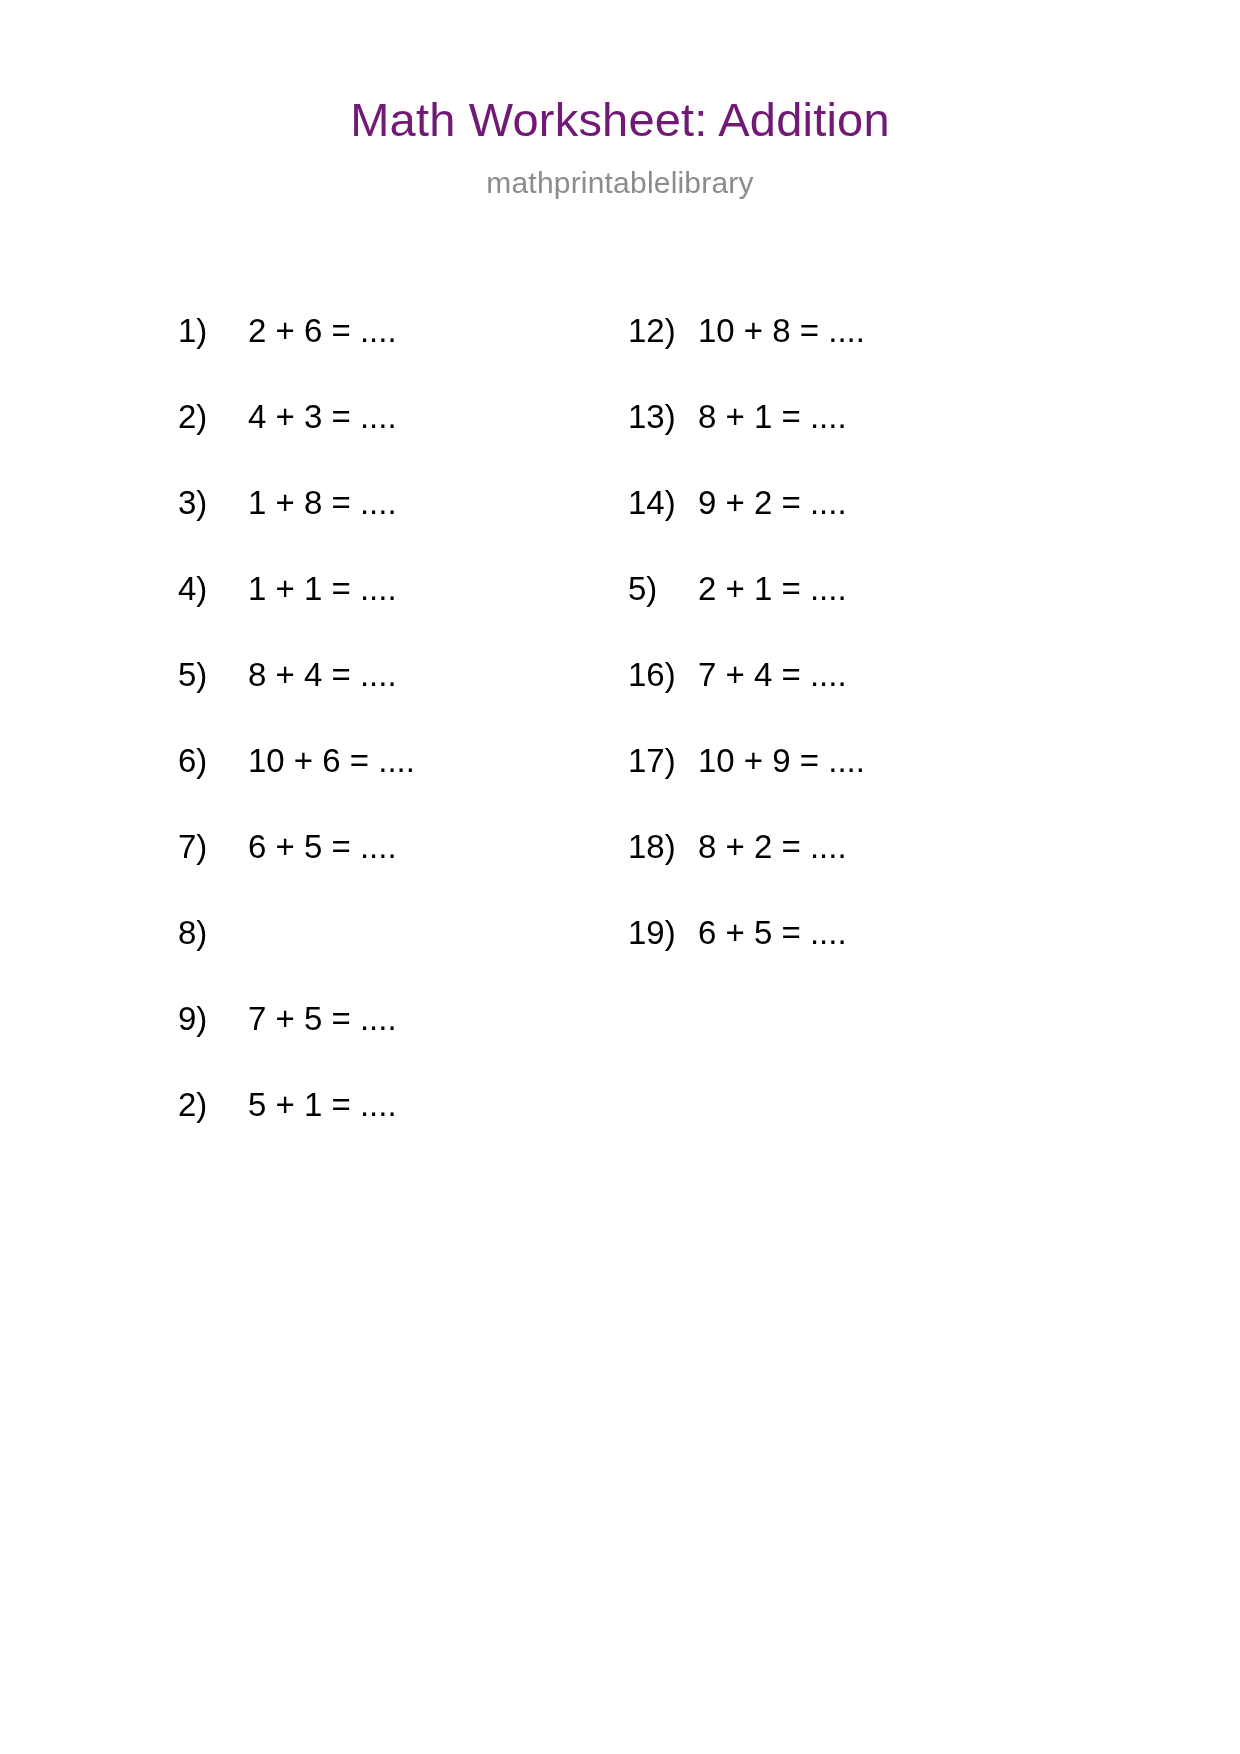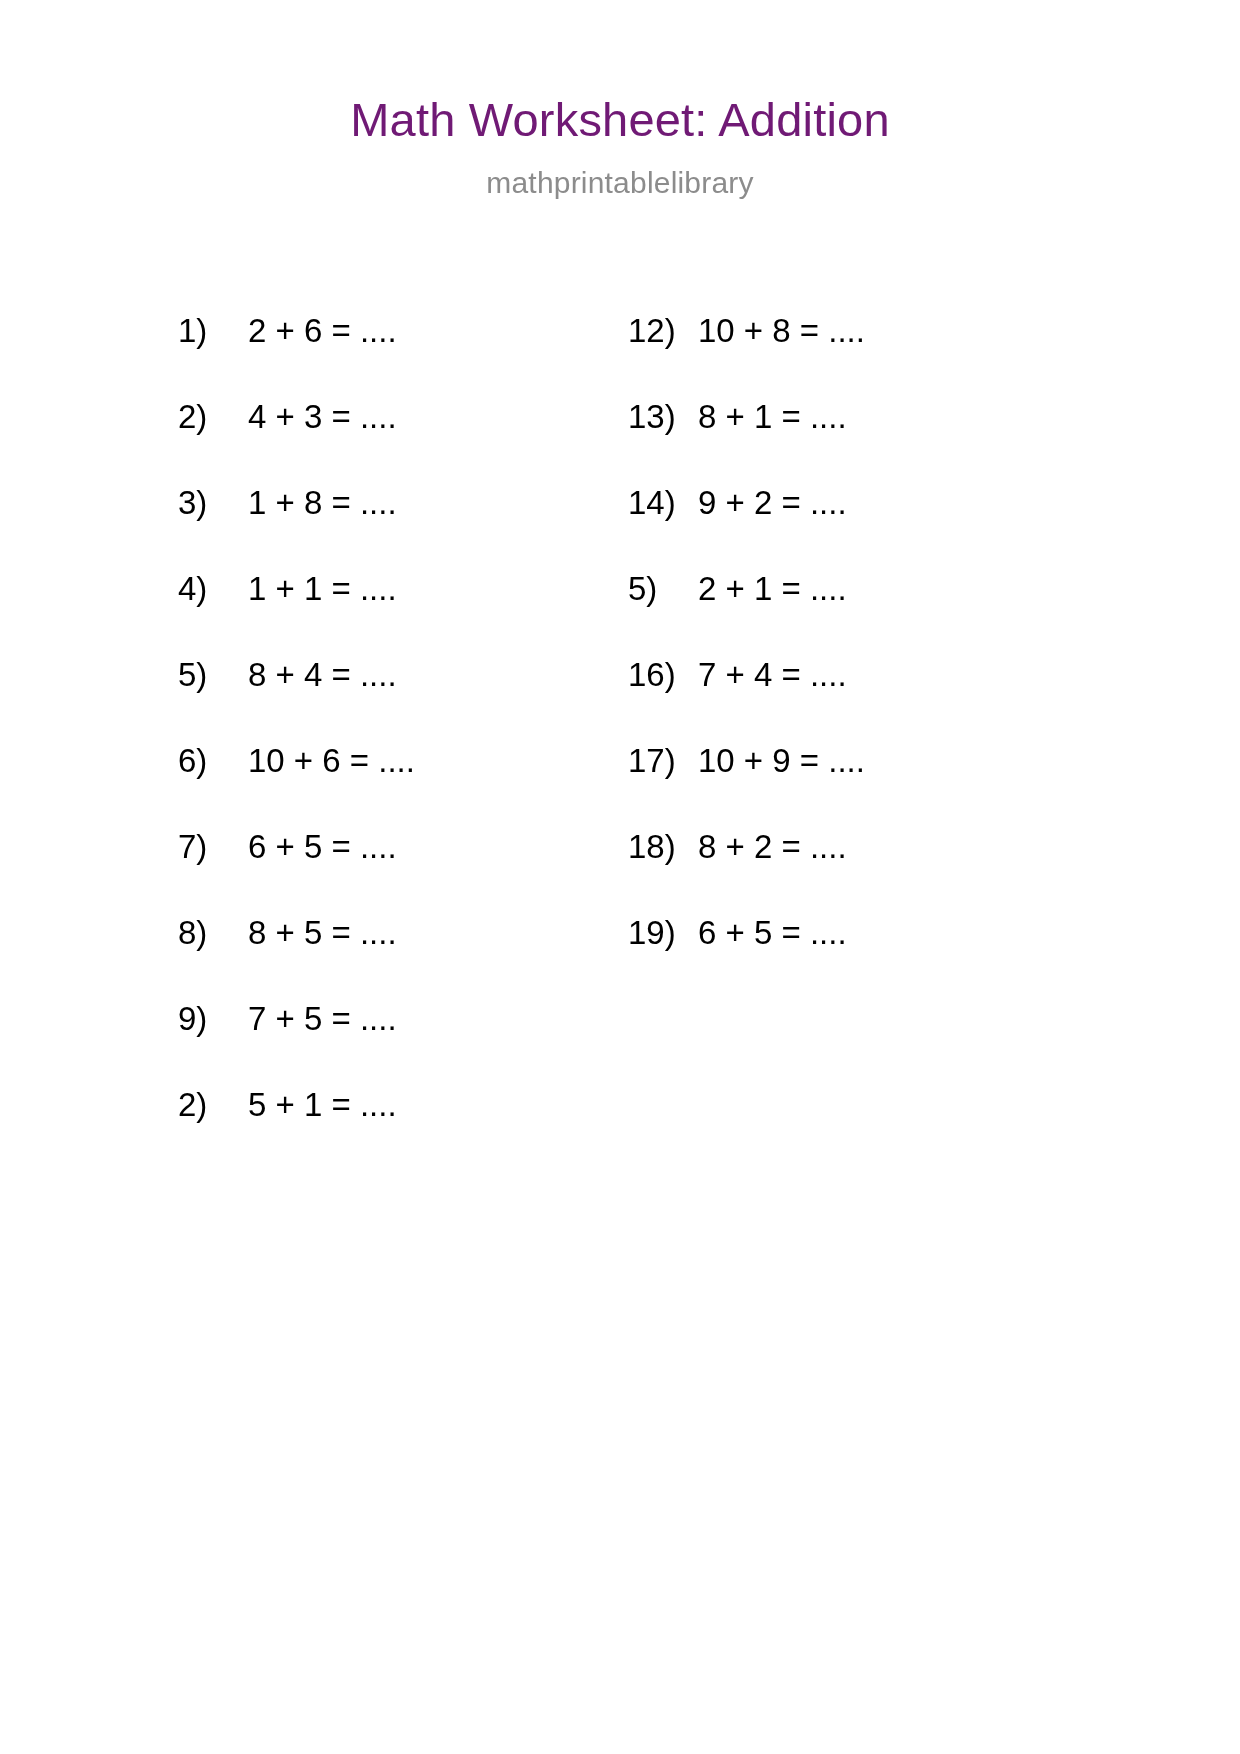--- a/index.html
+++ b/index.html
@@ -109,21 +109,20 @@
       <div class="problem">
         <span class="num">6)</span>
         <span class="expr">10 + 6 = ....</span>
       </div>
       <div class="problem">
         <span class="num">7)</span>
         <span class="expr">6 + 5 = ....</span>
       </div>
       <div class="problem">
         <span class="num">8)</span>
-        <span class="expr">8 + 5 = ....</span>
       </div>
       <div class="problem">
         <span class="num">9)</span>
         <span class="expr">7 + 5 = ....</span>
       </div>
       <div class="problem">
         <span class="num">2)</span>
         <span class="expr">5 + 1 = ....</span>
       </div>
     </div>

